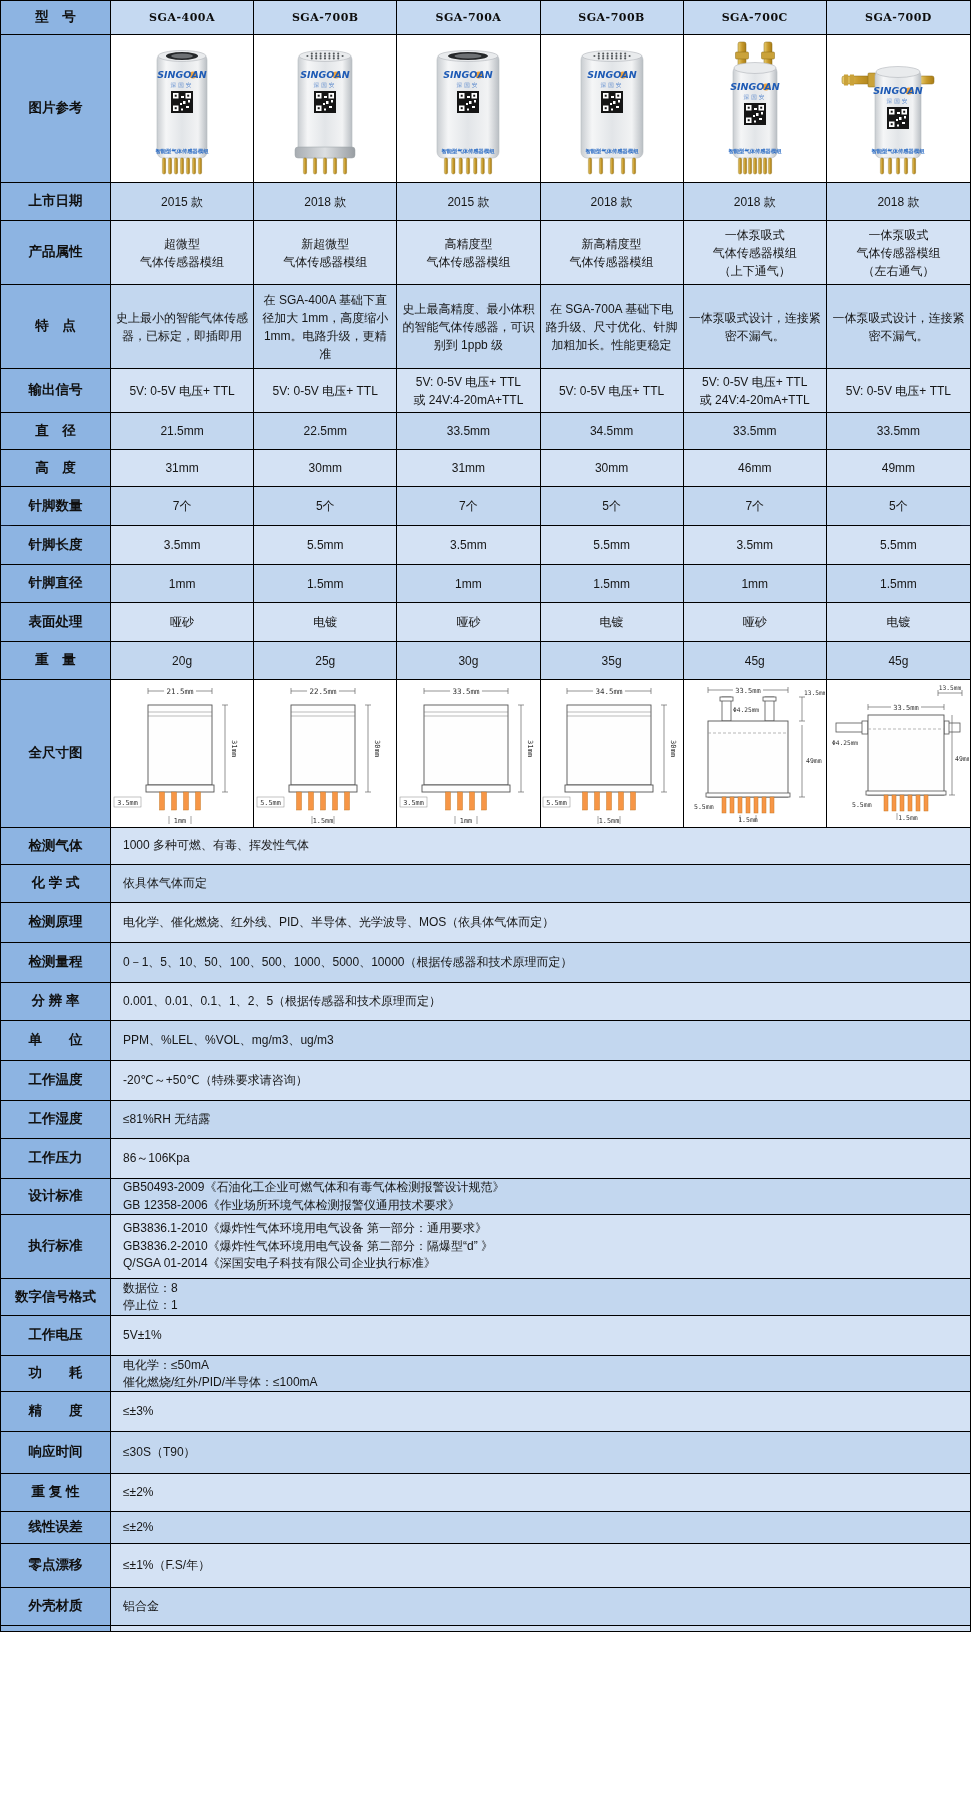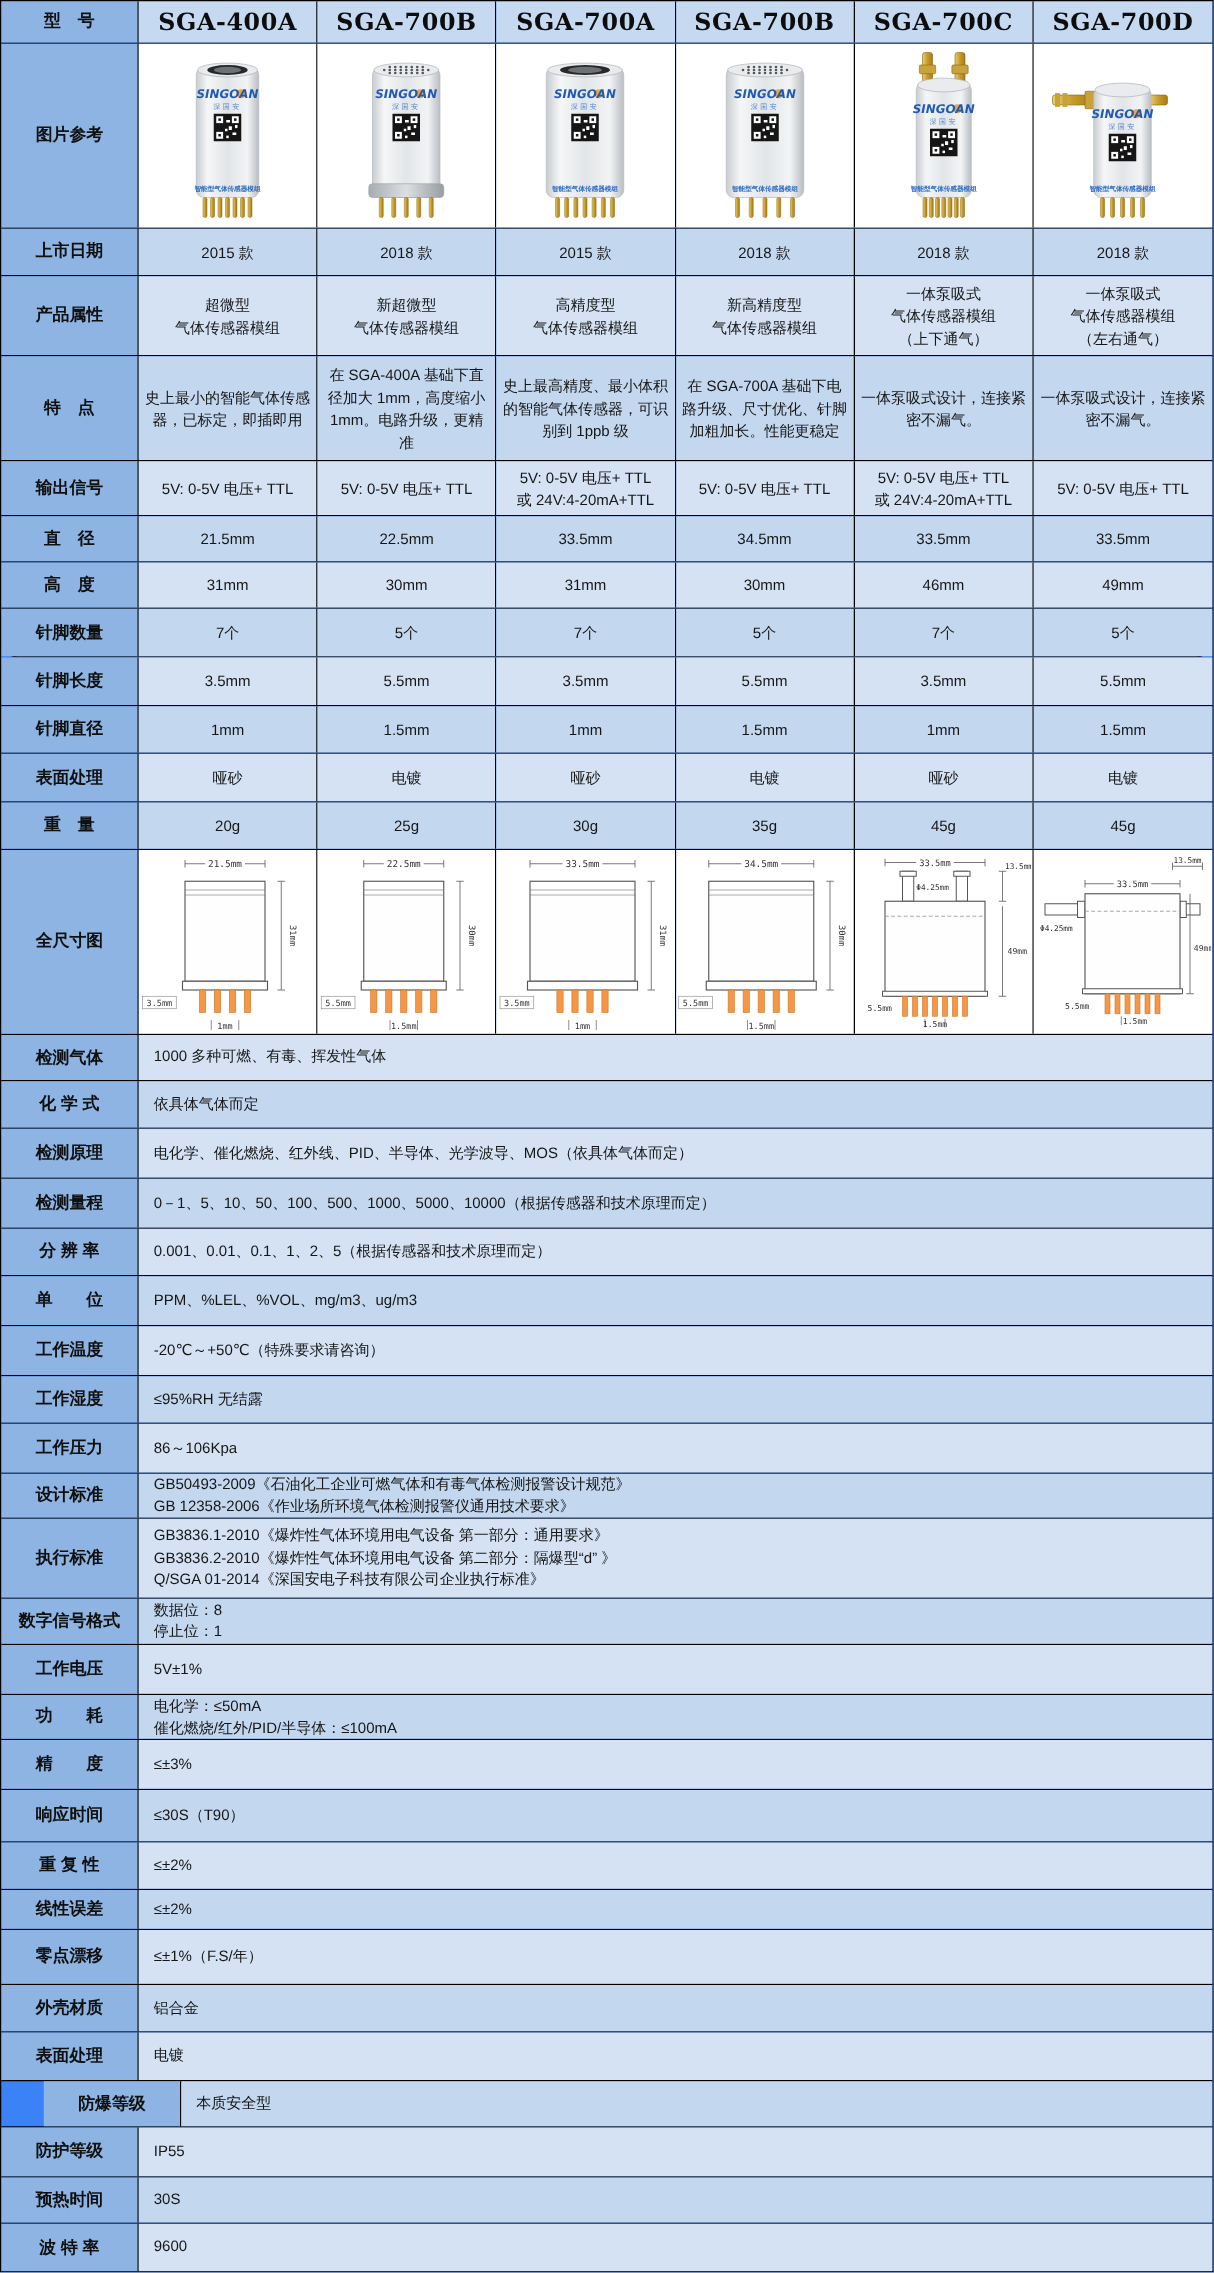--- a/index.html
+++ b/index.html
@@ -1,25 +1,25 @@
 <!DOCTYPE html>
 <html><head>
 <meta charset="utf-8">
 <style>
   html,body{margin:0;padding:0;background:#fff;}
   body{width:971px;font-family:"Liberation Sans","DejaVu Sans",sans-serif;}
-  #spec-table{width:971px;height:1818px;border:1px solid #000;box-sizing:border-box;overflow:hidden;background:#3b82f6;}
+  #spec-table{width:971px;height:1632px;border:1px solid #000;box-sizing:border-box;overflow:hidden;background:#0f172a;}
   .row{display:grid;border-bottom:1px solid #000;box-sizing:border-box;}
   .row:last-child{border-bottom:none;}
   .cols{grid-template-columns:110px repeat(6,1fr);}
   .fullw{grid-template-columns:110px 1fr;}
   .cell{border-right:1px solid #000;box-sizing:border-box;display:flex;flex-direction:column;align-items:center;justify-content:center;text-align:center;overflow:hidden;min-width:0;}
   .cell:last-child{border-right:none;}
   .label{background:#8DB4E2;font-weight:bold;font-size:13.5px;color:#101010;line-height:1.35;padding:0 2px;}
-  .model{background:#C5D9F1;font-family:"DejaVu Serif","Liberation Serif",serif;font-weight:bold;font-size:19px;letter-spacing:.5px;color:#0d0d0d;}
+  .model{background:#C5D9F1;font-family:"DejaVu Serif","Liberation Serif",serif;font-weight:bold;font-size:11px;letter-spacing:.5px;color:#0d0d0d;}
   .value{font-size:12px;line-height:1.5;padding:1px 5px;color:#161616;}
   .white{background:#ffffff;}
   .shade-a{background:#C3D7EF;}
   .shade-b{background:#D4E2F4;}
   .full-value{align-items:flex-start;justify-content:center;text-align:left;padding-left:12px;padding-right:8px;line-height:1.45;}
   .segments{flex-direction:column;justify-content:flex-start;}
   .segment{display:inline-block;min-width:168px;text-align:left;}
   .segment:last-child{min-width:0;}
   .vline{width:100%;}
   svg{display:block;}
@@ -844,21 +844,21 @@
     </div>
     <div class="row fullw" style="height: 40px;">
       <div class="cell label">工作温度</div>
       <div class="cell value full-value shade-b">
         <div class="vline">-20℃～+50℃（特殊要求请咨询）</div>
       </div>
     </div>
     <div class="row fullw" style="height: 38px;">
       <div class="cell label">工作湿度</div>
       <div class="cell value full-value shade-a">
-        <div class="vline">≤95%RH 无结露</div>
+        <div class="vline">≤81%RH 无结露</div>
       </div>
     </div>
     <div class="row fullw" style="height: 40px;">
       <div class="cell label">工作压力</div>
       <div class="cell value full-value shade-b">
         <div class="vline">86～106Kpa</div>
       </div>
     </div>
     <div class="row fullw" style="height: 36px;">
       <div class="cell label">设计标准</div>

